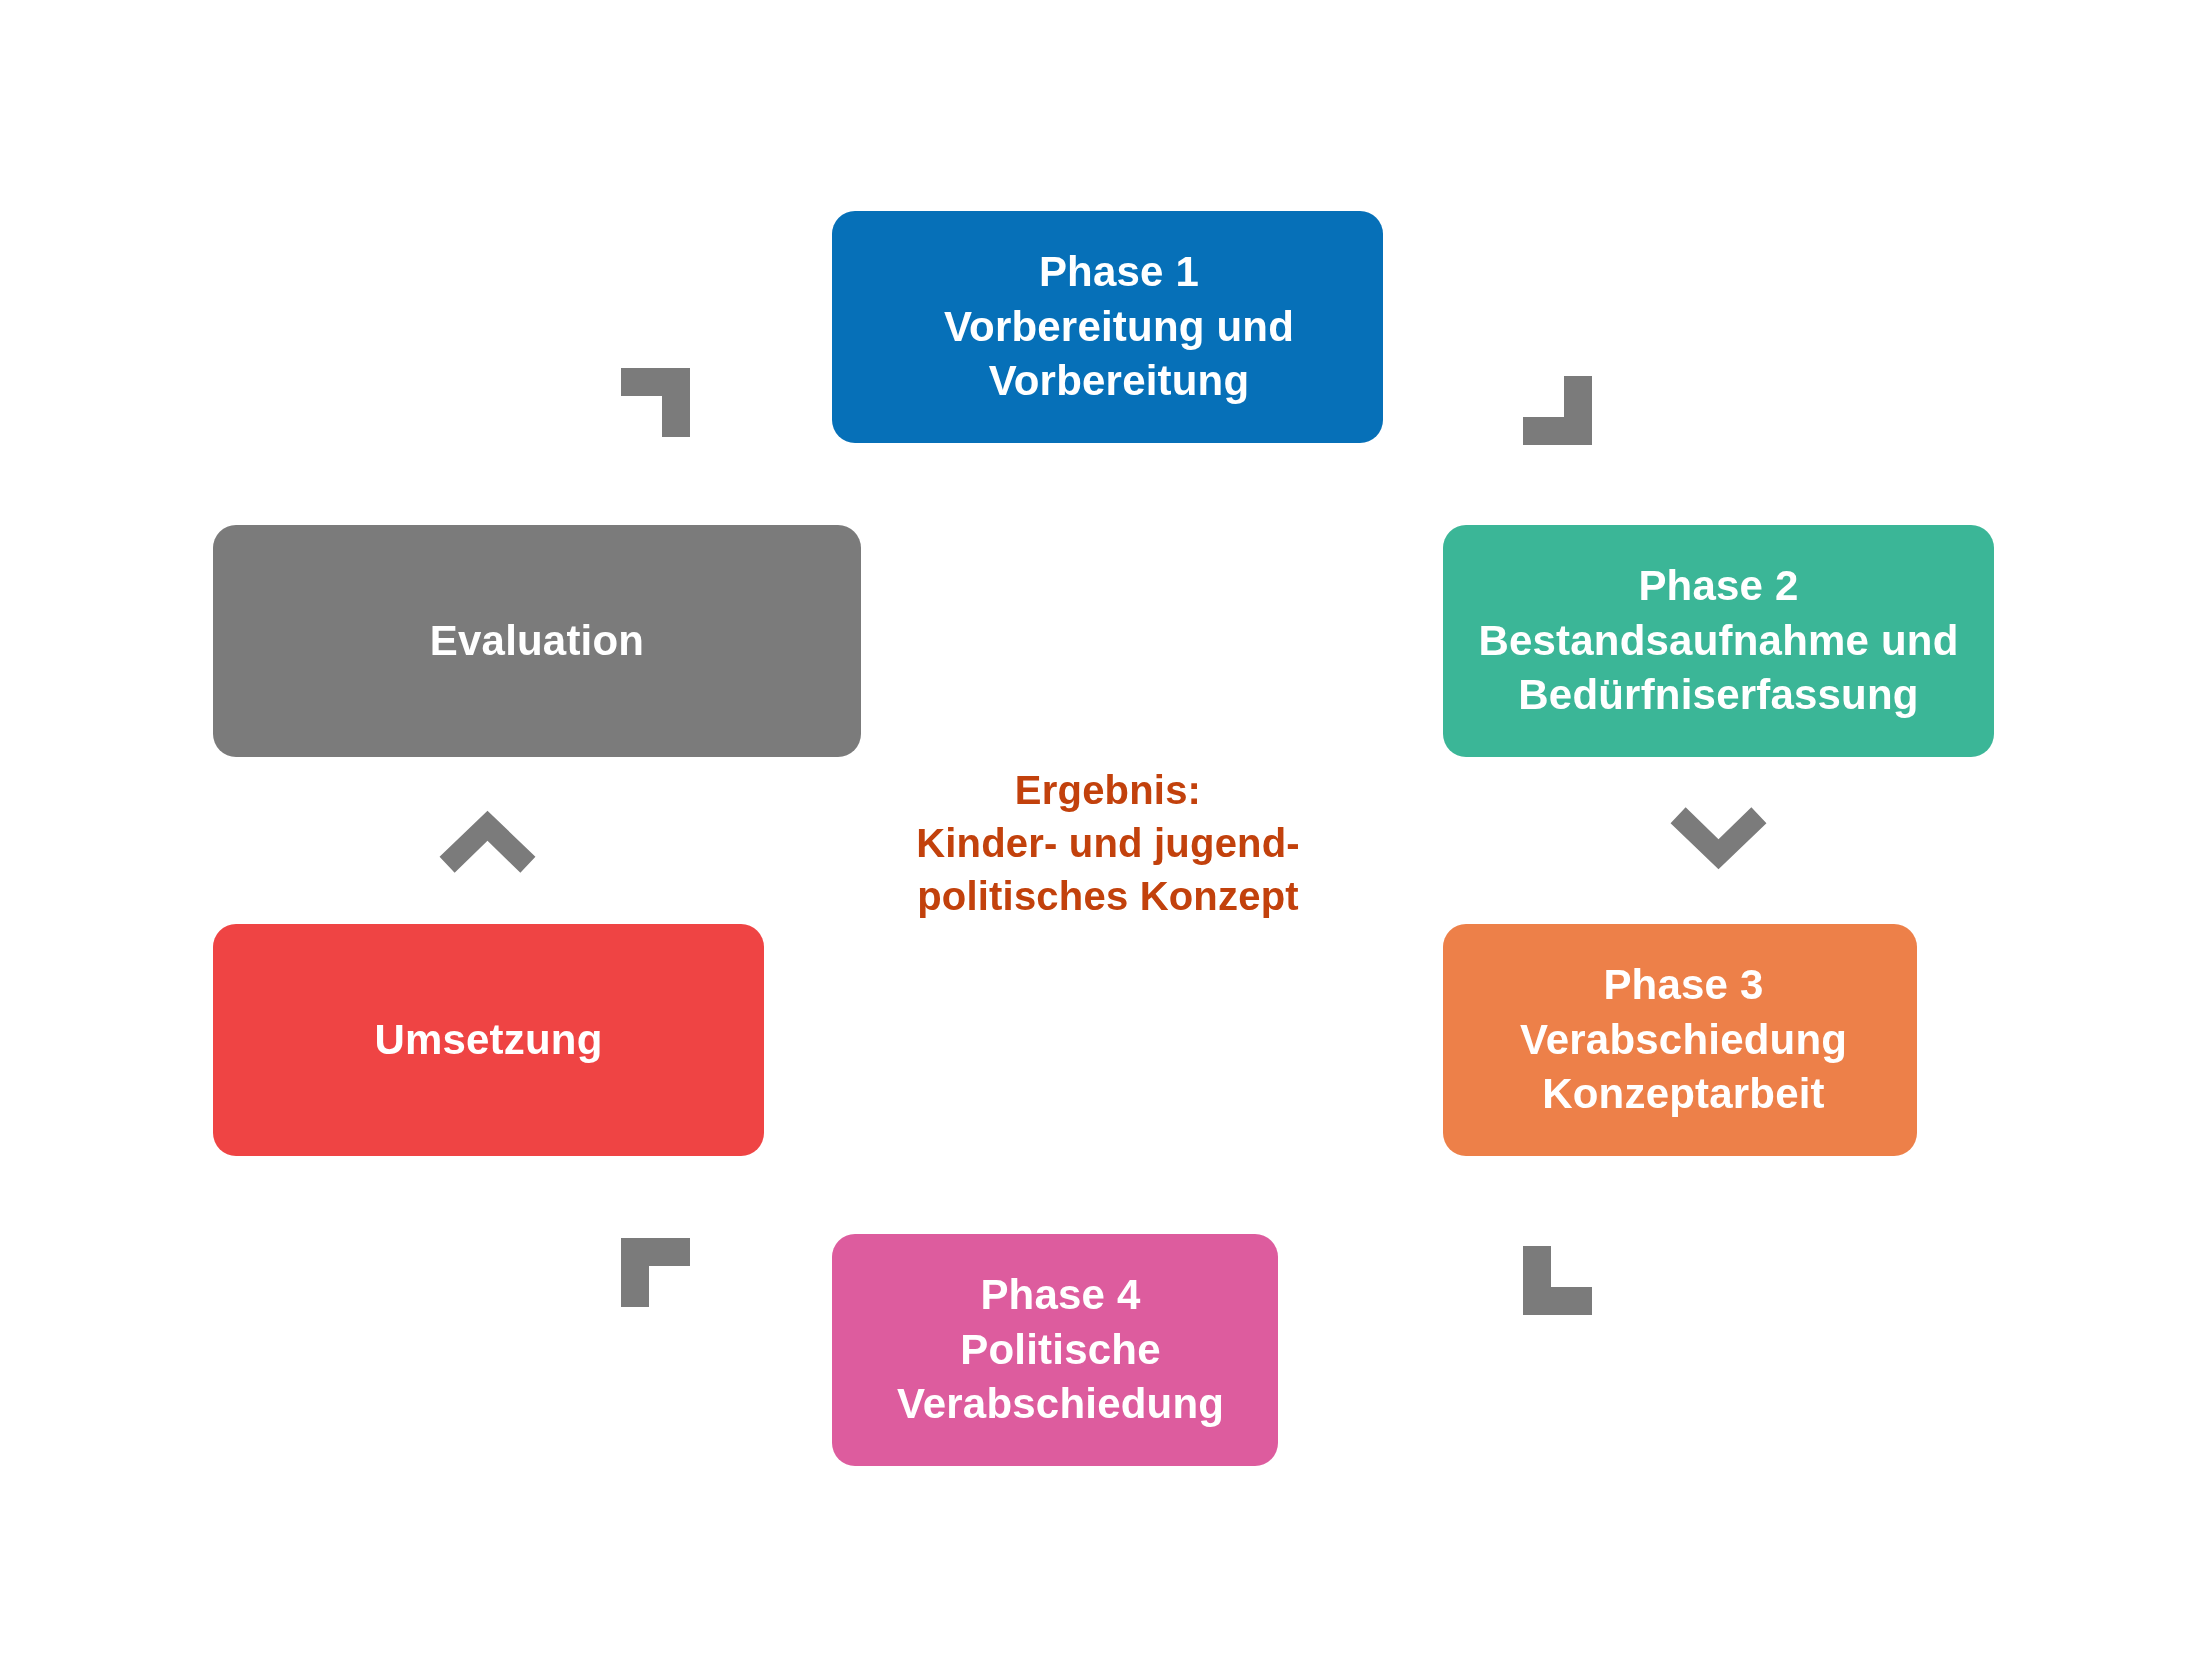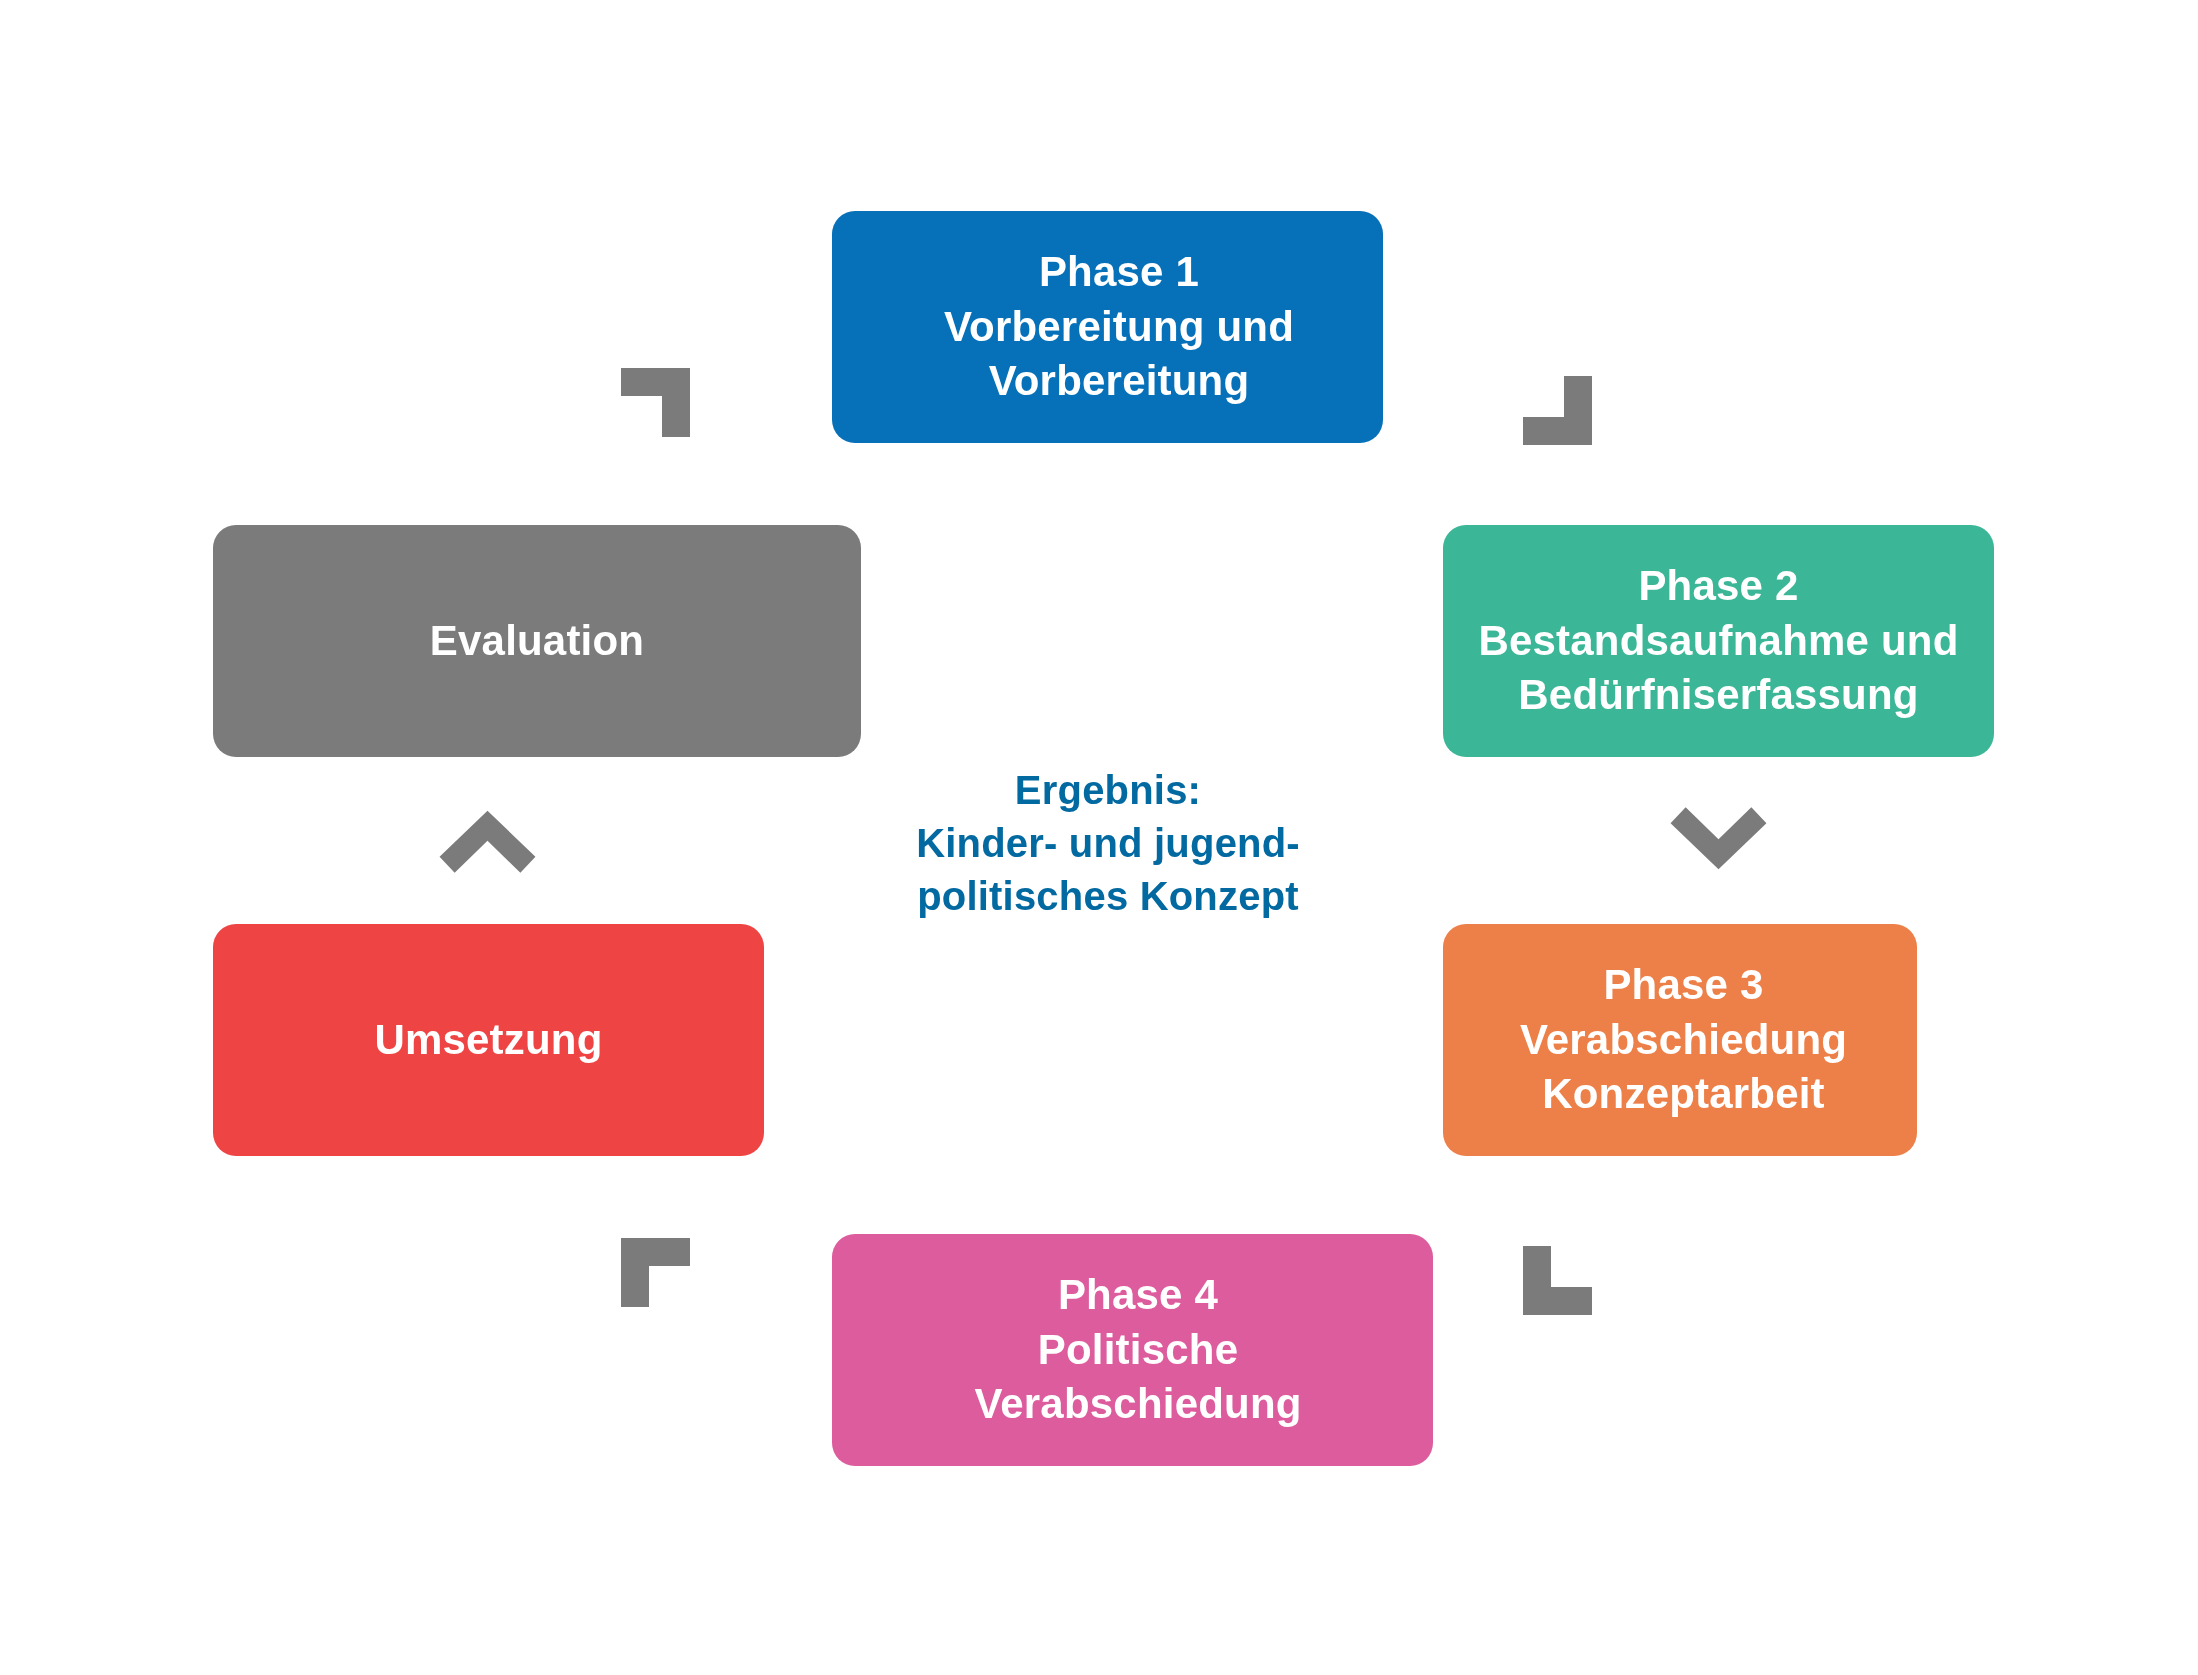--- a/index.html
+++ b/index.html
@@ -37,21 +37,21 @@
     padding: 8.9px 23px;
   }
   .box .line {
     display: block;
     white-space: nowrap;
   }
 
   #box-phase1 { left: 832px;  top: 211px;  width: 551px; height: 232px; }
   #box-phase2 { left: 1443px; top: 525px;  width: 551px; height: 232px; }
   #box-phase3 { left: 1443px; top: 924px; width: 474px; height: 232px; padding-left: 30px; }
-  #box-phase4 { left: 832px;  top: 1234px; width: 601px; height: 232px; padding-left: 34px; }
+  #box-phase4 { left: 832px;  top: 1234px; width: 446px; height: 232px; padding-left: 34px; }
   #box-evaluation { left: 213px; top: 525px;  width: 648px; height: 232px; }
   #box-umsetzung  { left: 213px; top: 924px; width: 551px; height: 232px; }
 
   
   #center-text {
     position: absolute;
     left: 771px;
     top: 764px;
     width: 674px;
     text-align: center;
@@ -130,21 +130,21 @@
   </div>
 
   <div class="box" id="box-evaluation" style="background: rgb(123, 123, 123);">
     <span class="line">Evaluation</span>
   </div>
 
   <div class="box" id="box-umsetzung" style="background: #ef4444;">
     <span class="line">Umsetzung</span>
   </div>
 
-  <div id="center-text" style="color: #0369a1;">
+  <div id="center-text" style="color: #c2410c;">
     <span class="line">Ergebnis:</span>
     <span class="line">Kinder- und jugend-</span>
     <span class="line">politisches Konzept</span>
   </div>
 
   <div class="elbow" id="elbow-top-left">
     <span class="arm arm-h" style="background: rgb(123, 123, 123);"></span>
     <span class="arm arm-v" style="background: rgb(123, 123, 123);"></span>
   </div>
 

